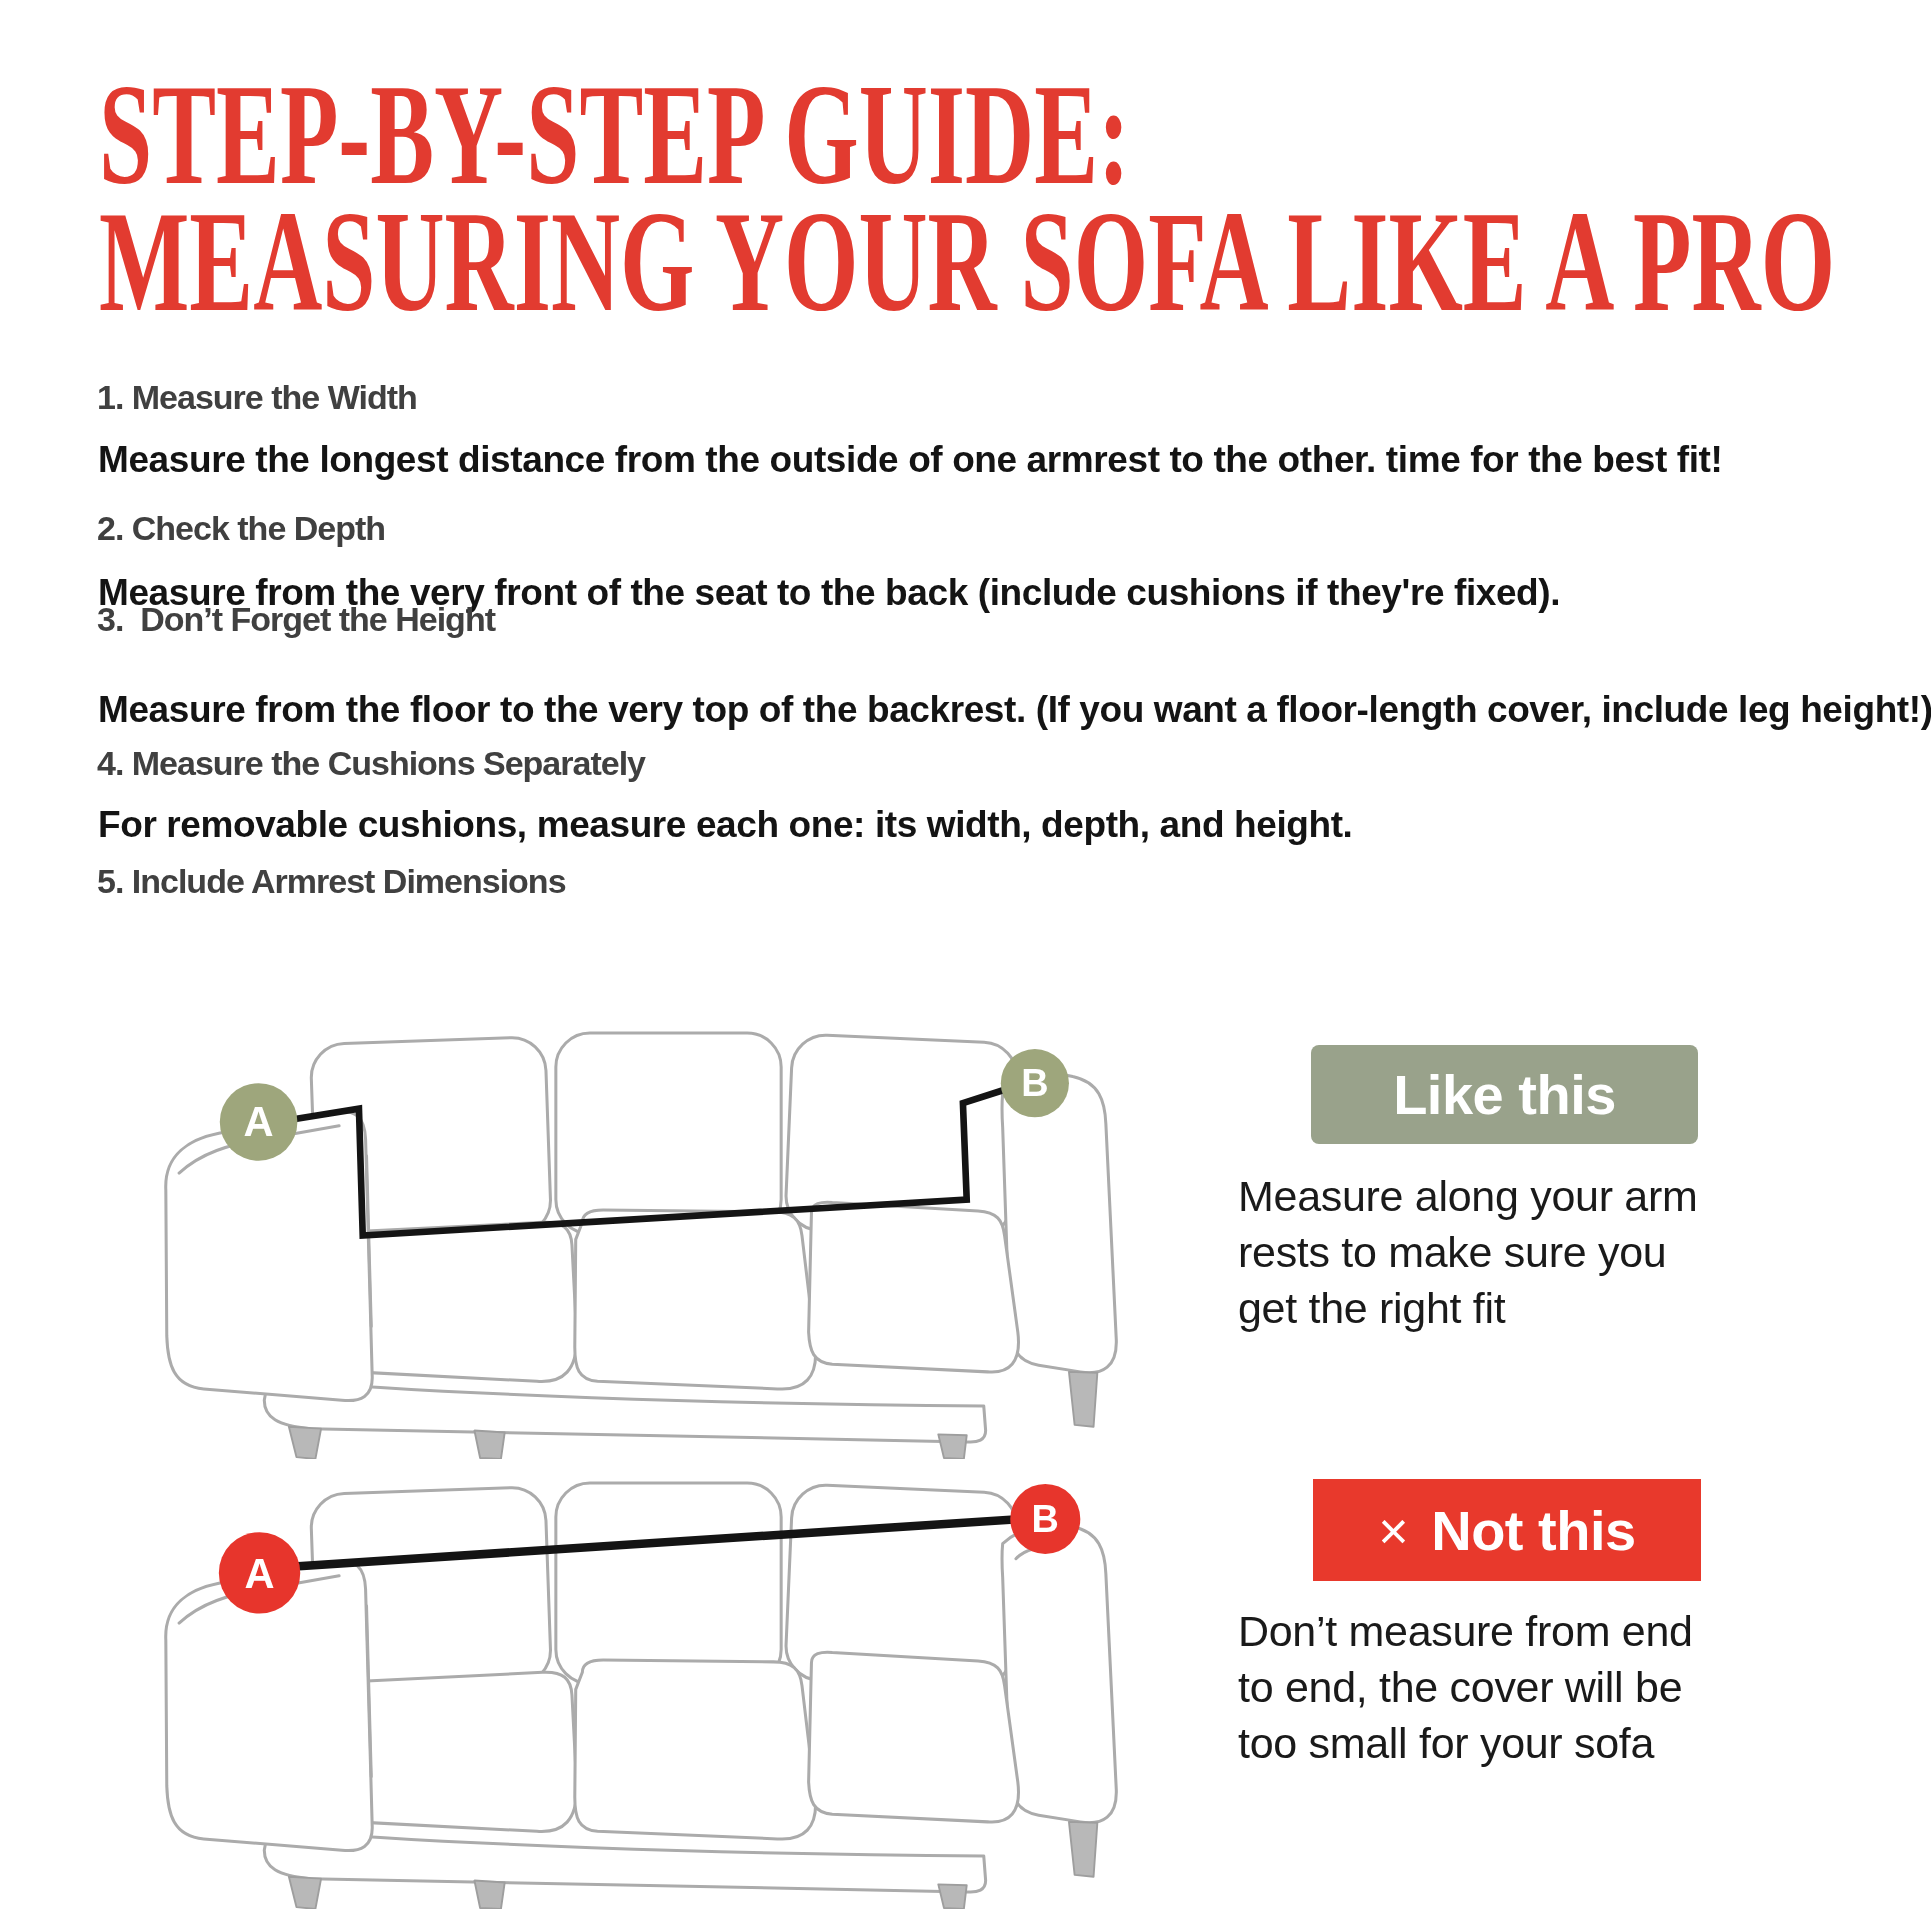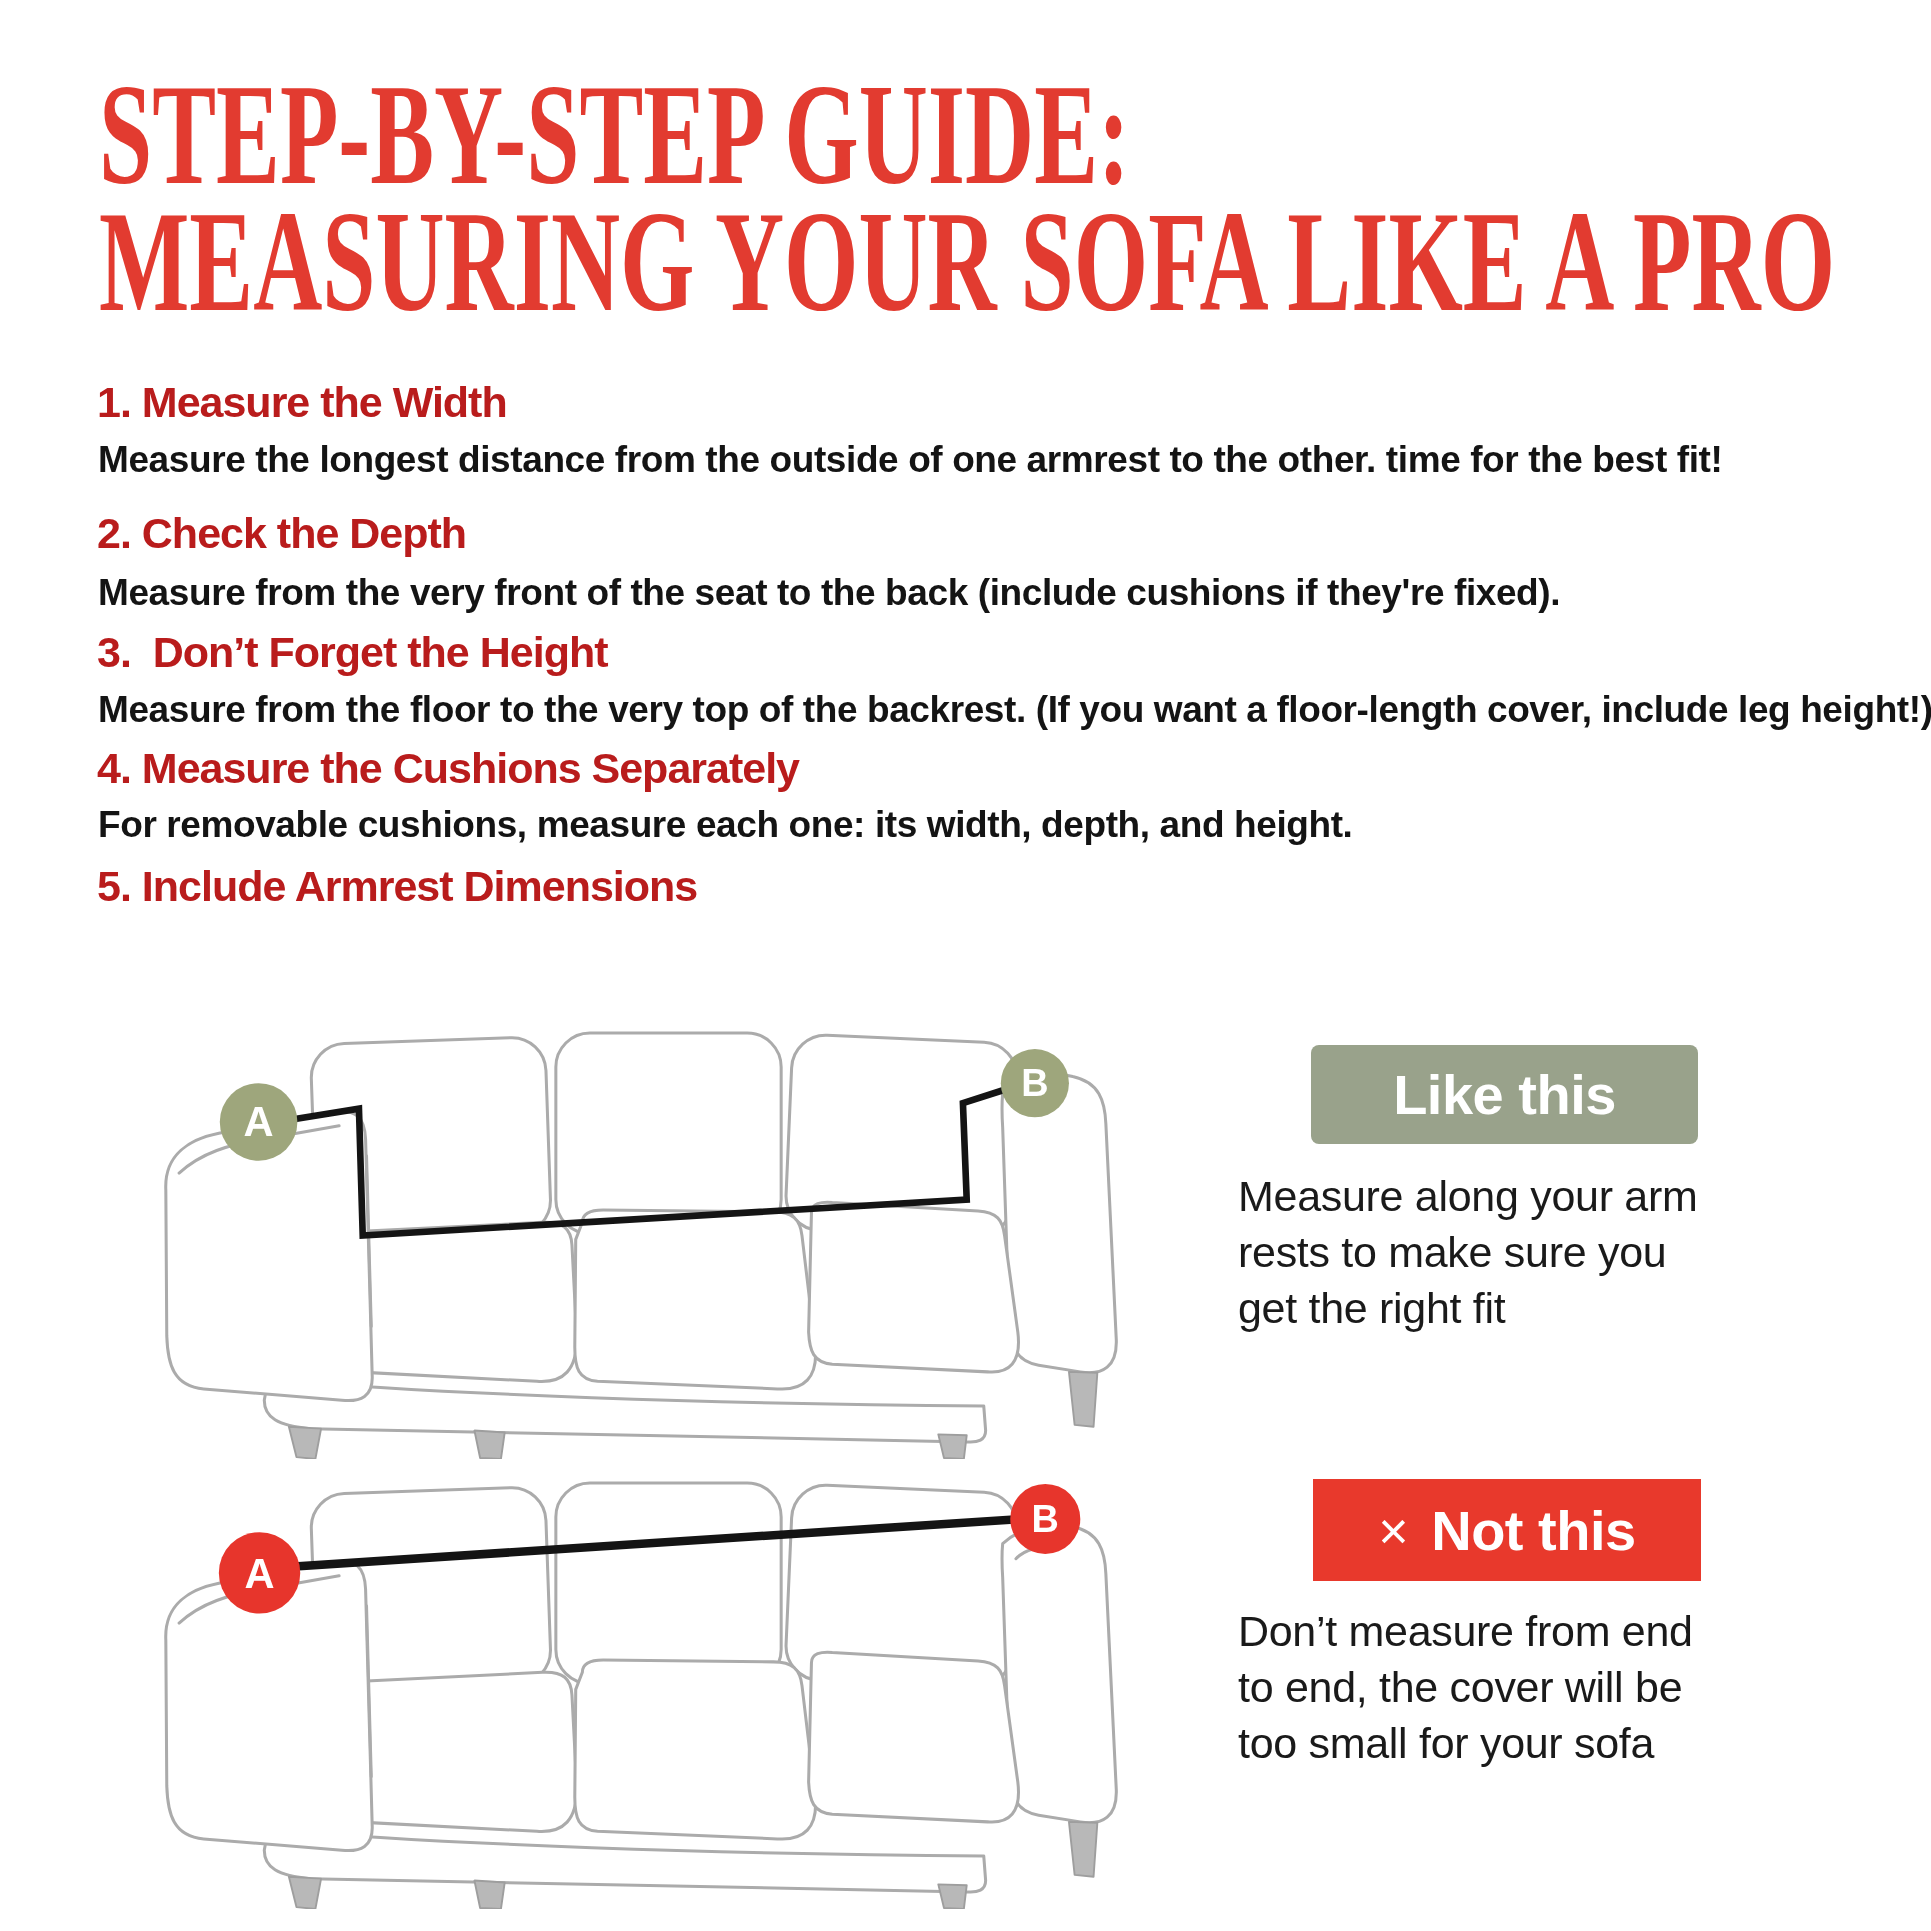--- a/index.html
+++ b/index.html
@@ -8,22 +8,22 @@
 
   
   .title-line{position:absolute;left:99px;color:#e23b30;
               font-family:"Liberation Serif",serif;font-weight:700;
               font-size:145px;line-height:145px;white-space:nowrap;
               transform:scaleX(0.66);transform-origin:0 0;}
   .title-line.l1{top:62px;}
   .title-line.l2{top:189px;}
 
   
-  .step-heading{position:absolute;left:97px;color:#b91c1c;font-weight:700;
-                font-size:43px;letter-spacing:-1px;white-space:nowrap;}
+  .step-heading{position:absolute;left:97px;color:#404040;font-weight:700;
+                font-size:34px;letter-spacing:-1px;white-space:nowrap;}
   .step-body{position:absolute;left:98px;color:#141414;font-size:37px;
              letter-spacing:-0.4px;white-space:nowrap;font-weight:bold;}
 
   
   .sofa{position:absolute;left:145px;width:994px;height:445px;}
   .sofa.top{top:1014px;}
   .sofa.bottom{top:1464px;}
 
   
   .badge{position:absolute;display:flex;align-items:center;justify-content:center;
@@ -48,21 +48,21 @@
 
   <div class="title-line l1">STEP-BY-STEP GUIDE:</div>
   <div class="title-line l2">MEASURING YOUR SOFA LIKE A PRO</div>
 
   <div class="step-heading" style="top:378px">1. Measure the Width</div>
   <div class="step-body" style="top:439px">Measure the longest distance from the outside of one armrest to the other. time for the best fit!</div>
 
   <div class="step-heading" style="top:509px">2. Check the Depth</div>
   <div class="step-body" style="top:572px">Measure from the very front of the seat to the back (include cushions if they're fixed).</div>
 
-  <div class="step-heading" style="top:628px">3.&nbsp; Don’t Forget the Height</div>
+  <div class="step-heading" style="top:600px">3.&nbsp; Don’t Forget the Height</div>
   <div class="step-body" style="top:689px">Measure from the floor to the very top of the backrest. (If you want a floor-length cover, include leg height!)</div>
 
   <div class="step-heading" style="top:744px">4. Measure the Cushions Separately</div>
   <div class="step-body" style="top:804px">For removable cushions, measure each one: its width, depth, and height.</div>
 
   <div class="step-heading" style="top:862px">5. Include Armrest Dimensions</div>
 
   <svg width="0" height="0" style="position:absolute">
     <defs>
       <g id="sofa-art" stroke="#ababab" stroke-width="3.2" fill="#ffffff" stroke-linecap="round" stroke-linejoin="round">

